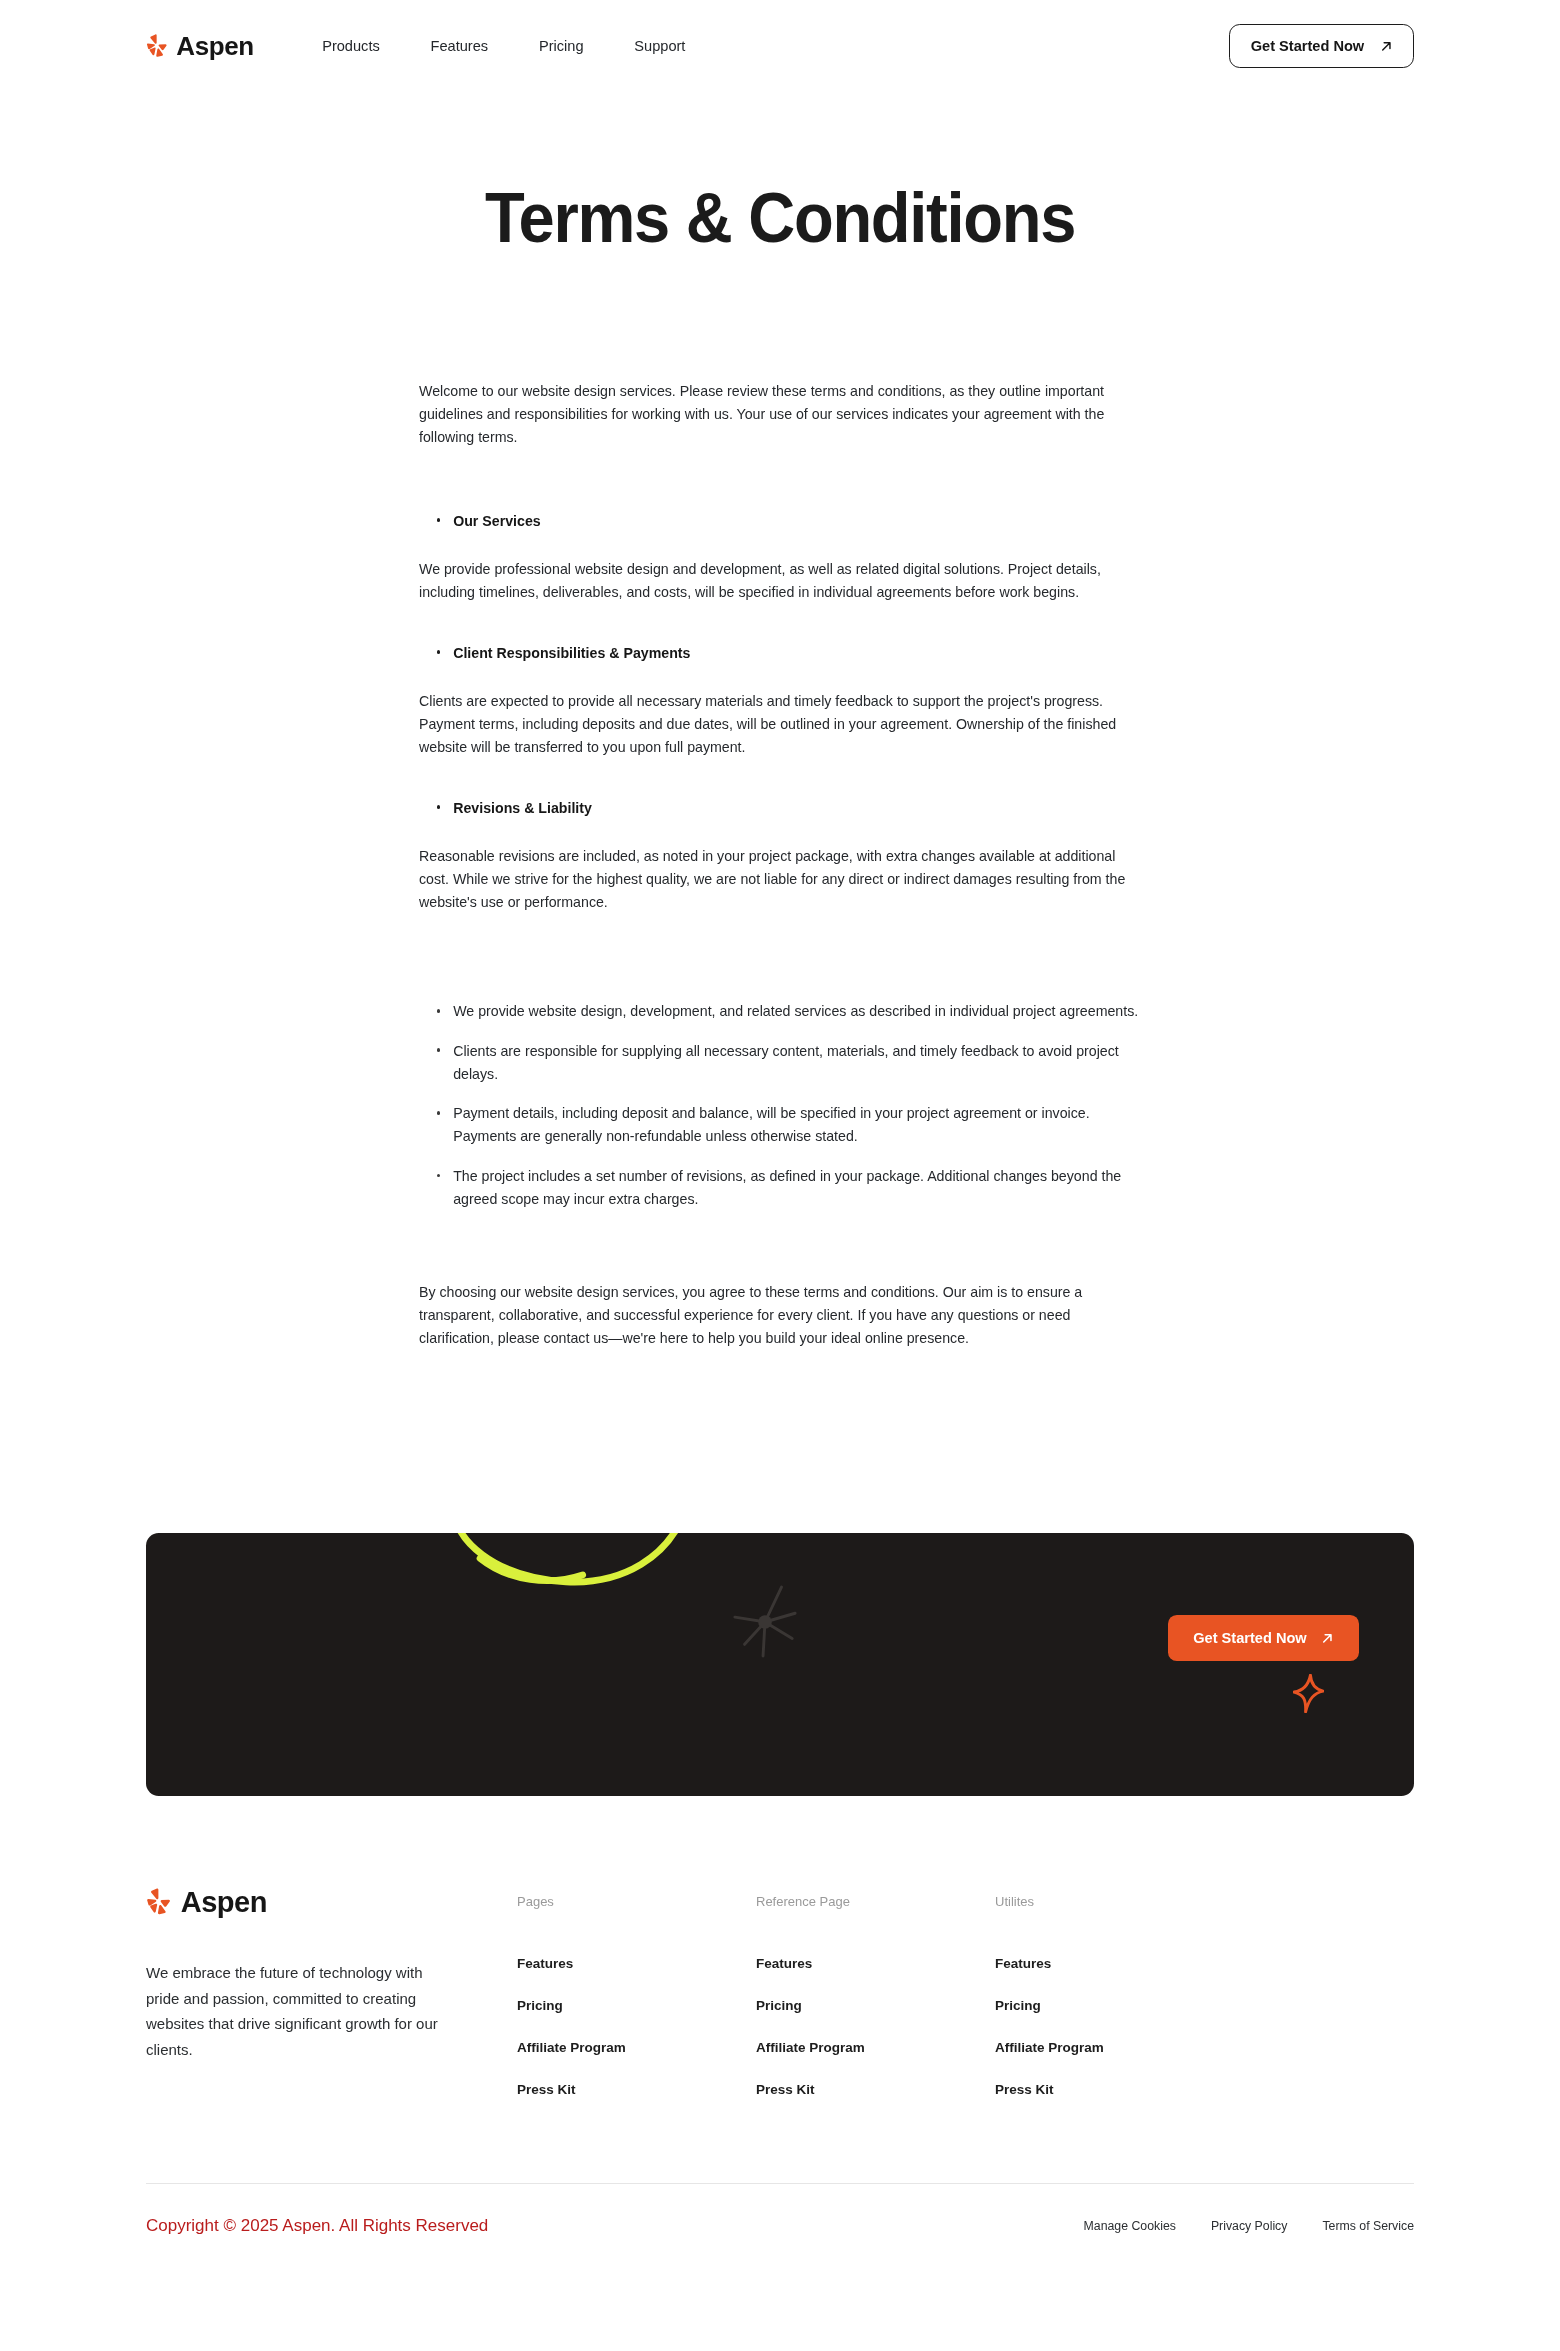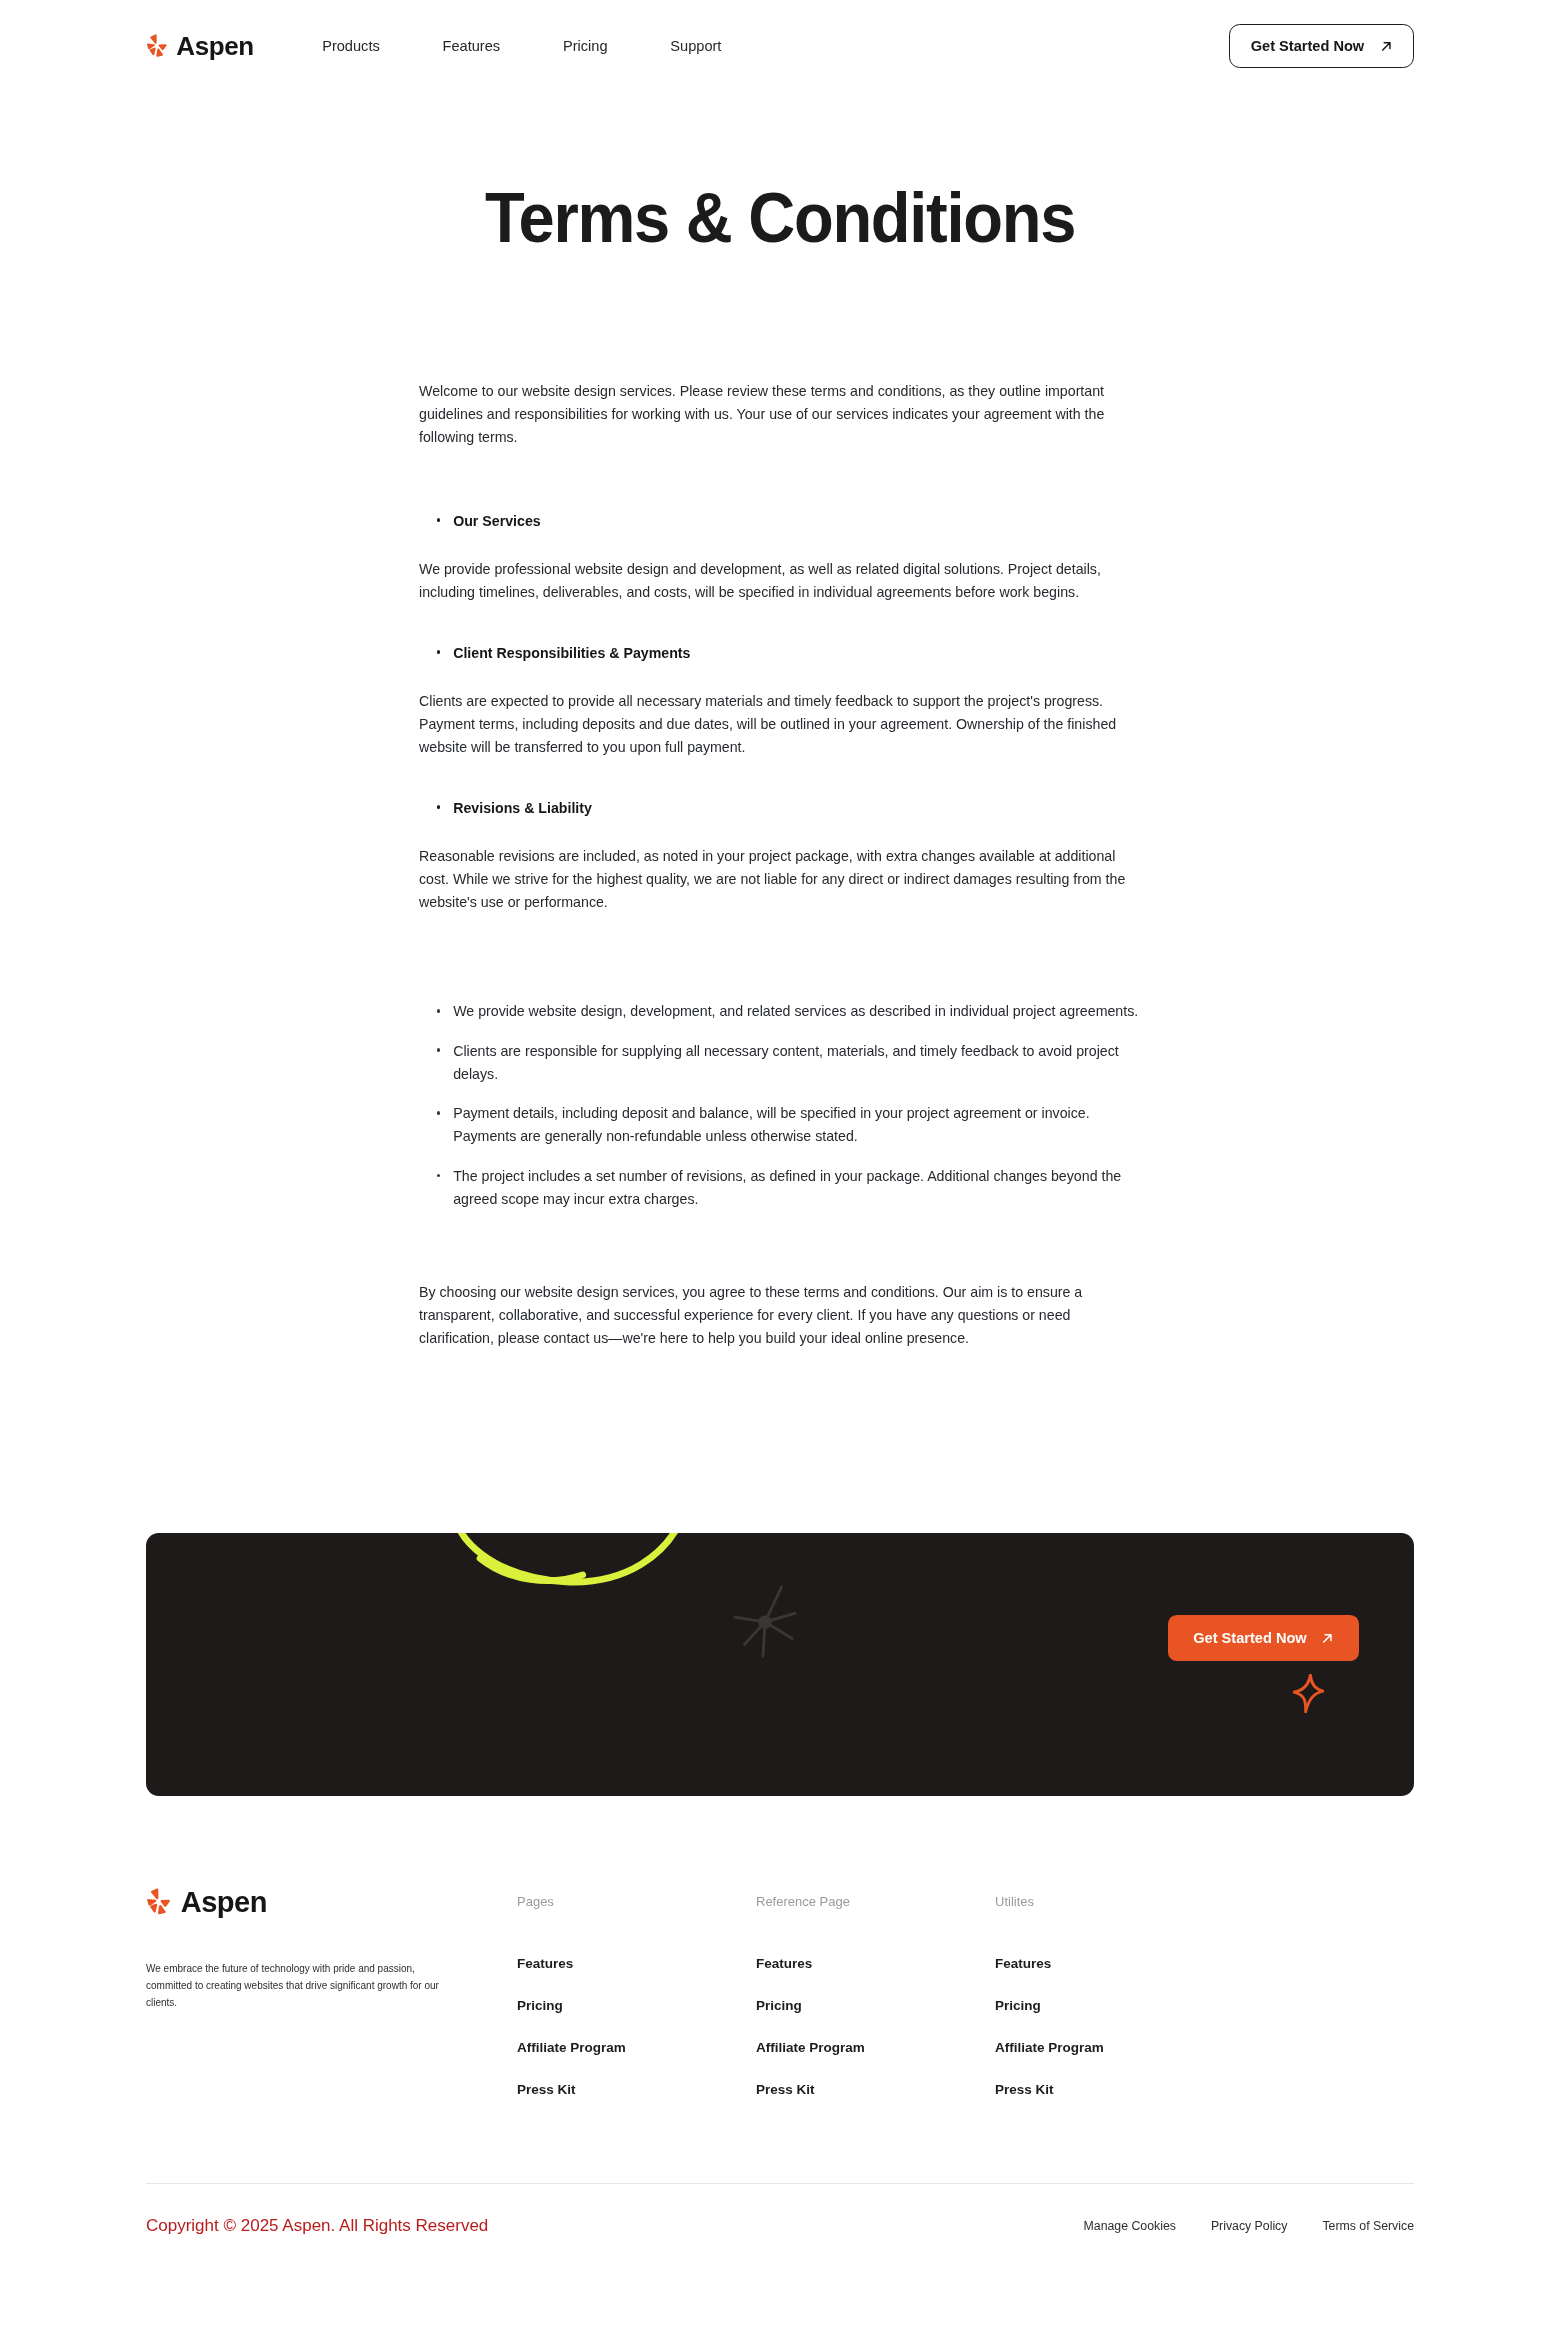--- a/index.html
+++ b/index.html
@@ -22,21 +22,21 @@
   .brand-mark { width: 21.5px; height: 25px; display: block; flex: 0 0 auto; }
   .brand-name {
     font-size: 26px;
     font-weight: 700;
     letter-spacing: -0.4px;
     color: #161616;
   }
   .main-nav {
     display: flex;
     align-items: center;
-    gap: 16px;
+    gap: 4px;
     margin-left: 45px;
   }
   .nav-link {
     font-size: 14.6px;
     color: #24272b;
     padding: 7.8px 23.4px;
     text-decoration: none;
     white-space: nowrap;
     cursor: pointer;
   }
@@ -207,21 +207,21 @@
   .footer-brand-col { width: 371px; }
   .footer-brand { display: flex; align-items: center; gap: 9.8px; margin-bottom: 41px; }
   .footer-brand-mark { width: 25px; height: 29px; display: block; }
   .footer-brand-name {
     font-size: 29px;
     font-weight: 700;
     letter-spacing: -0.5px;
     color: #161616;
   }
   .footer-blurb {
-    font-size: 10px;
+    font-size: 15px;
     line-height: 1.72;
     color: #2b2e31;
     max-width: 312px;
   }
   .footer-col { width: 239px; padding-top: 7.8px; }
   .footer-col-head {
     font-size: 13px;
     color: #9a9a9a;
     margin-bottom: 47px;
   }

